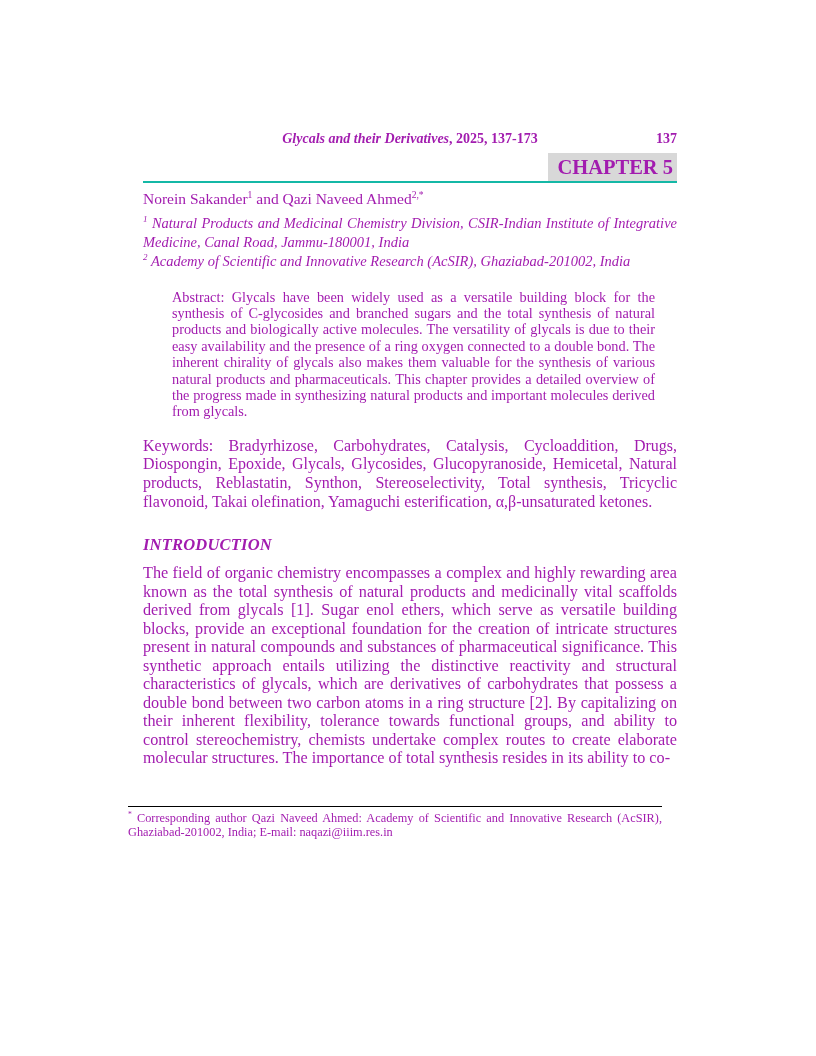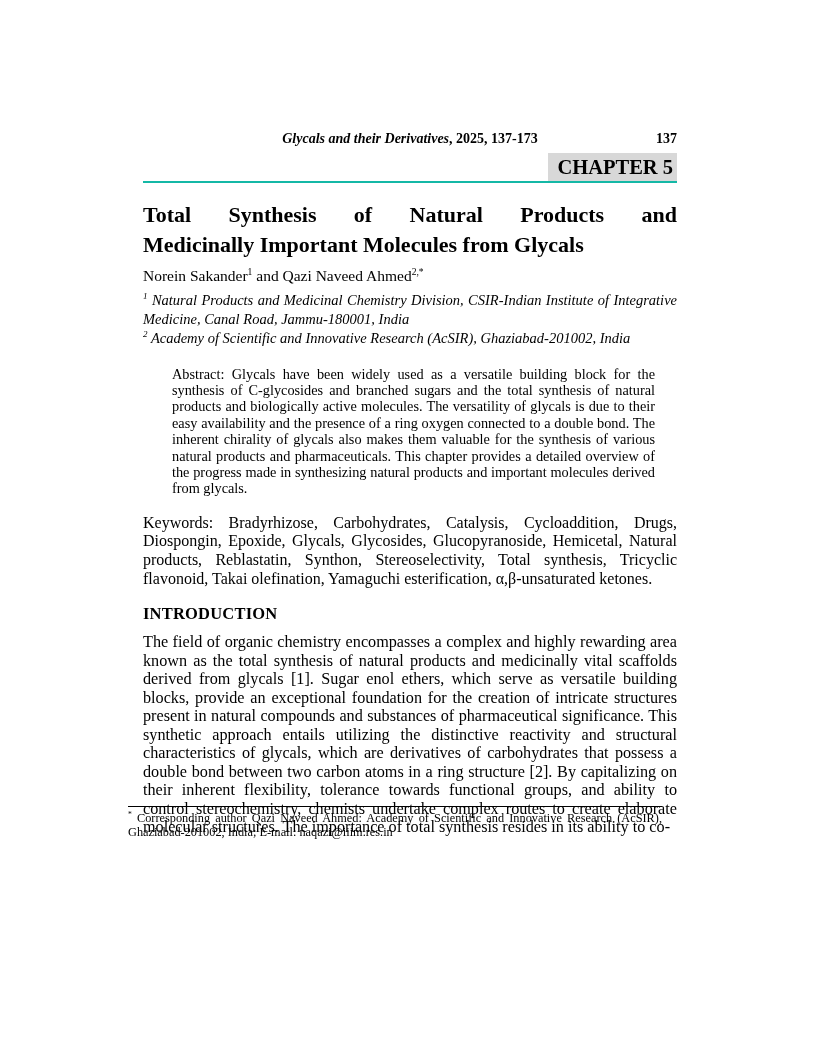--- a/index.html
+++ b/index.html
@@ -2,21 +2,21 @@
 <html><head>
 <meta charset="utf-8">
 <style>
   * { margin: 0; padding: 0; box-sizing: border-box; }
   html, body { background: #ffffff; }
   .page {
     position: relative;
     width: 816px;
     height: 964px;
     background: #ffffff;
-    color: #000000;
+    color: #a21caf;
     font-family: "Liberation Serif", serif;
     overflow: hidden;
   }
   .content {
     position: absolute;
     left: 143px;
     top: 130px;
     width: 534px;
   }
   .b { font-weight: normal; margin-top: 48px; }
@@ -87,24 +87,25 @@
   
   .keywords {
     margin-top: 17px;
     font-size: 16px;
     line-height: 18.6px;
     text-align: justify;
   }
 
   
   .section-heading {
-    margin-top: 16px;
+    margin-top: 24px;
     font-size: 16.5px;
     font-weight: bold;
     letter-spacing: 0.2px;
+    font-style: italic;
   }
   .body-para {
     margin-top: 9px;
     font-size: 16.2px;
     line-height: 18.5px;
     text-align: justify;
   }
 
   
   .footnote-block {
@@ -143,24 +144,20 @@
 
     <div class="header-row">
       <span><span class="book-title">Glycals and their Derivatives</span><span>, 2025, 137-173</span></span>
       <span class="page-num">137</span>
     </div>
 
     <div class="chapter-band">
       <span class="chapter-label">CHAPTER 5</span>
     </div>
 
-    <div class="title-block">
-      <div class="title-line justify-full">Total Synthesis of Natural Products and</div>
-      <div class="title-line">Medicinally Important Molecules from Glycals</div>
-    </div>
 
     <p class="authors"><span class="b">Norein Sakander</span><sup class="b">1</sup>
       <span>and</span>
       <span class="b">Qazi Naveed Ahmed</span><sup class="b">2,*</sup></p>
 
     <div class="affiliations">
       <p class="affiliation"><sup>1</sup> <span>Natural Products and Medicinal Chemistry Division, CSIR-Indian Institute of Integrative Medicine, Canal Road, Jammu-180001, India</span></p>
       <p class="affiliation"><sup>2</sup> <span>Academy of Scientific and Innovative Research (AcSIR), Ghaziabad-201002, India</span></p>
     </div>
 

